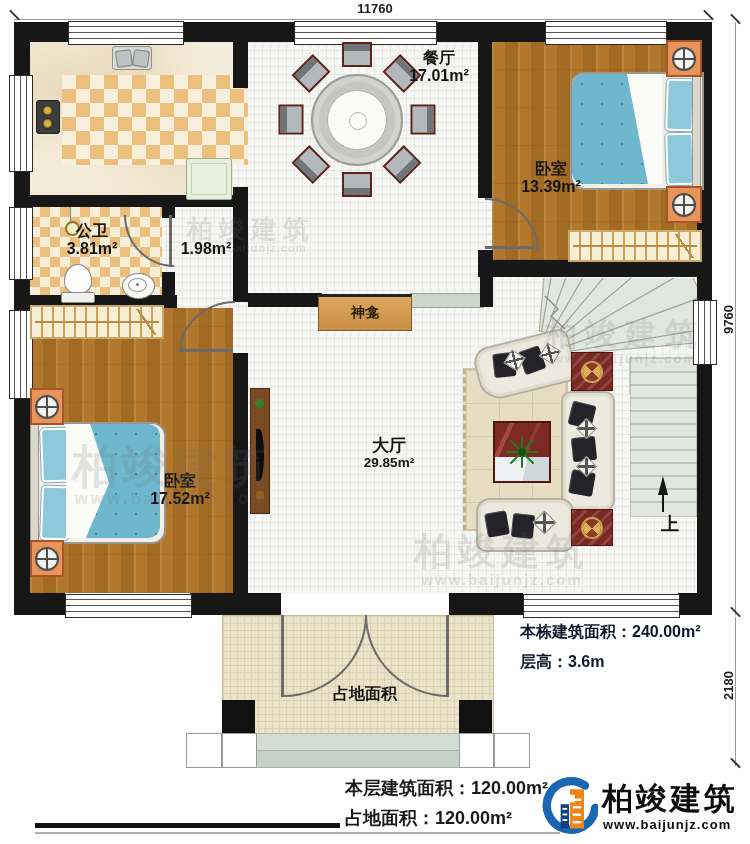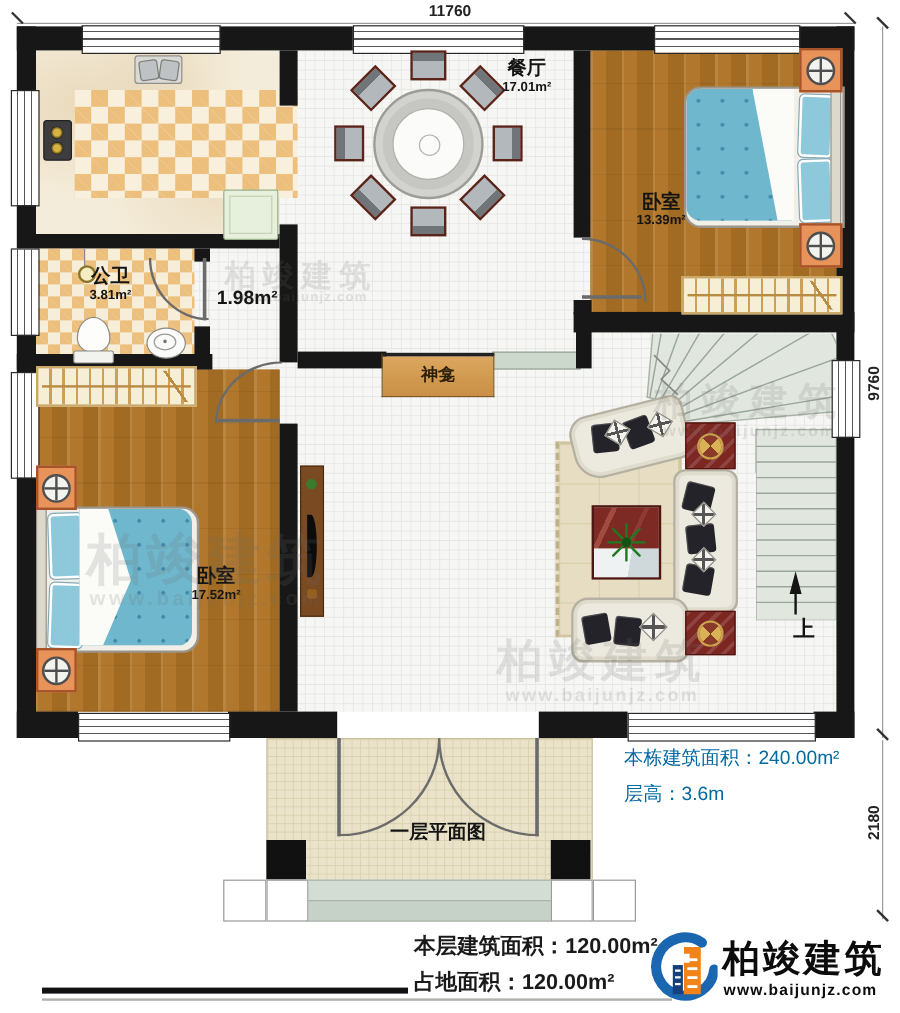--- a/index.html
+++ b/index.html
@@ -31,21 +31,21 @@
   .porchfloor{position:absolute;background-color:#ebe3c9;
     background-image:linear-gradient(#dbd2b2 1px,transparent 1px),linear-gradient(90deg,#dbd2b2 1px,transparent 1px);
     background-size:7px 7px;border:1px solid #c9bf9e;}
   .rug{position:absolute;background-color:#e7ddc2;
     background-image:linear-gradient(#d8cca7 1px,transparent 1px),linear-gradient(90deg,#d8cca7 1px,transparent 1px);
     background-size:33px 33px;border:2px solid #cfc3a0;border-left:3px dashed #bdb08a;}
   .arc{position:absolute;border:0 solid #6b6b6b;}
   .leaf{position:absolute;background:#6b6b6b;}
   .rlabel{position:absolute;text-align:center;font-weight:bold;color:#141414;line-height:1.12;}
   .rname{font-size:16px;display:block;}
-  .rarea{font-size:11px;display:block;}
+  .rarea{font-size:16px;display:block;}
   .sofa{position:absolute;background:#eceadf;border:2px solid #b5b1a2;border-radius:10px;
         box-shadow:inset 0 0 0 3px #dfdccd;}
   .cushion{position:absolute;background:#232329;border-radius:3px;box-shadow:inset 1px 1px 0 rgba(255,255,255,.18);}
   .xpillow{position:absolute;background:#f4f2ec;border:1px solid #8d8d85;transform:rotate(45deg);
     background-image:linear-gradient(45deg,transparent 44%,#555 44% 56%,transparent 56%),
                      linear-gradient(-45deg,transparent 44%,#555 44% 56%,transparent 56%);}
   .endtable{position:absolute;background-color:#7c2722;border:1px solid #4e130e;
     background-image:repeating-linear-gradient(135deg,rgba(255,255,255,.14) 0 3px,transparent 3px 9px);}
   .medallion{position:absolute;width:18px;height:18px;border-radius:50%;left:50%;top:50%;
     transform:translate(-50%,-50%) rotate(45deg);
@@ -65,21 +65,21 @@
   .mattress{position:absolute;background-color:#6fb7cd;
     background-image:radial-gradient(#3f8aa8 1.3px,transparent 1.5px);background-size:20px 20px;}
   .chair{position:absolute;width:26px;height:21px;border:2px solid #5a241a;
     background:linear-gradient(180deg,#70757a 0 32%,#b2b8bc 32% 100%);}
   .dimtext{position:absolute;font-size:13px;font-weight:bold;color:#222;text-align:center;}
   .dimline{position:absolute;background:#999;}
   .dimtick{position:absolute;width:13px;height:2px;background:#333;transform:rotate(45deg);}
   .wm{position:absolute;z-index:60;color:rgba(105,105,105,.17);font-weight:bold;text-align:center;
       pointer-events:none;line-height:1.05;}
   .wmurl{display:block;font-weight:bold;}
-  .notes-line{font-size:16px;font-weight:400;color:#0369a1;white-space:nowrap;}
+  .notes-line{font-size:16px;font-weight:700;color:#0f172a;white-space:nowrap;}
   .col{position:absolute;background:#111;}
   .colbase{position:absolute;background:#fff;border:1px solid #9a9a9a;}
 </style>
 </head>
 <body>
 
 <div id="canvas">
 
   <div class="tile" style="left:30px;top:42px;width:667px;height:551px;"></div>
   <div class="marble" style="left:30px;top:42px;width:203px;height:153px;"></div>
@@ -312,21 +312,25 @@
     <span class="rarea">17.01m²</span>
   </div>
   <div class="rlabel" style="left:505px;top:160px;width:92px;">
     <span class="rname">卧室</span>
     <span class="rarea">13.39m²</span>
   </div>
   <div class="rlabel" style="left:133px;top:472px;width:94px;">
     <span class="rname">卧室</span>
     <span class="rarea">17.52m²</span>
   </div>
-  <div class="rlabel" style="left:303px;top:685px;width:124px;font-size:16px;">一层平面图</div>
+  <div class="rlabel" style="left:341px;top:436px;width:96px;">
+    <span class="rname" style="font-size:17px;">大厅</span>
+    <span class="rarea" style="font-size:13.5px;">29.85m²</span>
+  </div>
+  <div class="rlabel" style="left:303px;top:685px;width:124px;font-size:16px;">占地面积</div>
 
   <div class="dimline" style="left:14px;top:19px;width:698px;height:1px;"></div>
   <div class="dimtick" style="left:8px;top:14px;"></div>
   <div class="dimtick" style="left:702px;top:14px;"></div>
   <div class="dimtext" style="left:330px;top:1px;width:90px;">11760</div>
   <div class="dimline" style="left:735px;top:22px;width:1px;height:593px;"></div>
   <div class="dimtick" style="left:729px;top:18px;"></div>
   <div class="dimtick" style="left:729px;top:611px;"></div>
   <div class="dimtext" style="left:706px;top:312px;width:44px;transform:rotate(-90deg);">9760</div>
   <div class="dimline" style="left:735px;top:617px;width:1px;height:149px;"></div>

